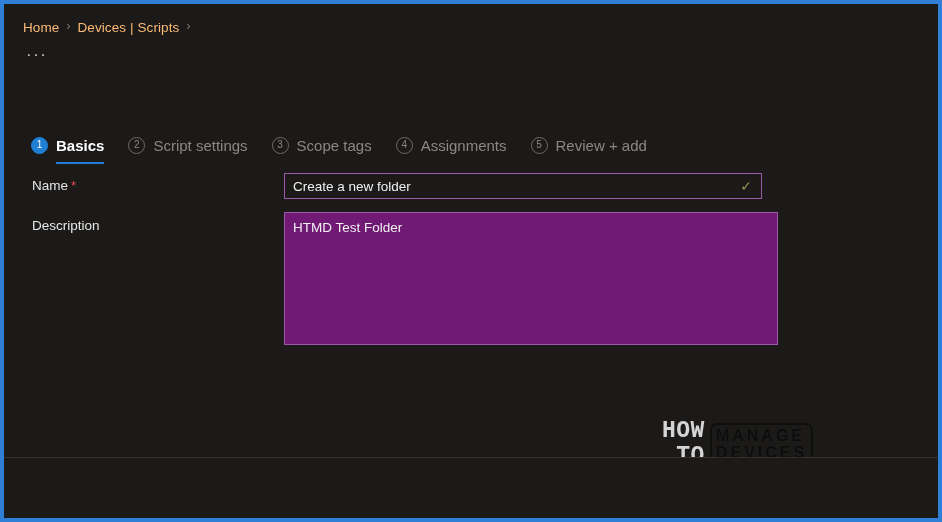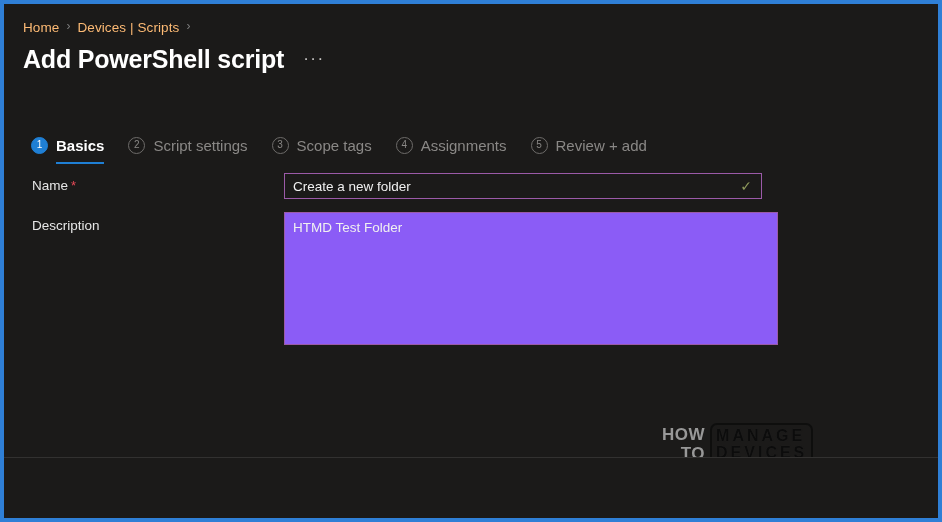--- a/index.html
+++ b/index.html
@@ -191,21 +191,21 @@
     line-height: 1;
     padding-right: 4px;
   }
 
   #description-textarea {
     position: absolute;
     left: 280px;
     top: 208px;
     width: 494px;
     height: 133px;
-    background: #8b5cf6;
+    background: #701a75;
     border: 1px solid #9b5aa8;
     color: #f0f0f0;
     font-family: "Liberation Sans", sans-serif;
     font-size: 13.5px;
     padding: 6px 8px;
     outline: none;
     resize: none;
     line-height: 17px;
   }
 
@@ -222,24 +222,24 @@
   }
   #wm-left {
     display: flex;
     flex-direction: column;
     align-items: flex-end;
     justify-content: center;
     margin-right: 5px;
     line-height: 1;
   }
   .wm-how, .wm-to {
-    color: #a3a3a3;
-    font-family: Liberation Sans, sans-serif;
+    color: #e5e5e5;
+    font-family: Liberation Mono, monospace;
     font-weight: bold;
-    font-size: 17px;
+    font-size: 23px;
     letter-spacing: 0.5px;
   }
   .wm-to { margin-top: 2px; }
   #wm-box {
     border: 2px solid #0d0d0d;
     border-radius: 7px;
     padding: 2px 4px;
     display: flex;
     flex-direction: column;
     justify-content: center;
@@ -280,21 +280,20 @@
   <div id="app-root">
 
     <div id="breadcrumb">
       <span class="crumb-link">Home</span>
       <span class="crumb-sep">›</span>
       <span class="crumb-link">Devices | Scripts</span>
       <span class="crumb-sep">›</span>
     </div>
 
     <div id="page-title-row">
-      <div id="page-title">Add PowerShell script</div>
       <div id="title-more-button">···</div>
     </div>
 
     <div id="wizard-steps">
       <div class="step is-active">
         <span class="step-badge">1</span>
         <span class="step-label">Basics</span>
         <span class="step-underline"></span>
       </div>
       <div class="step is-inactive">

